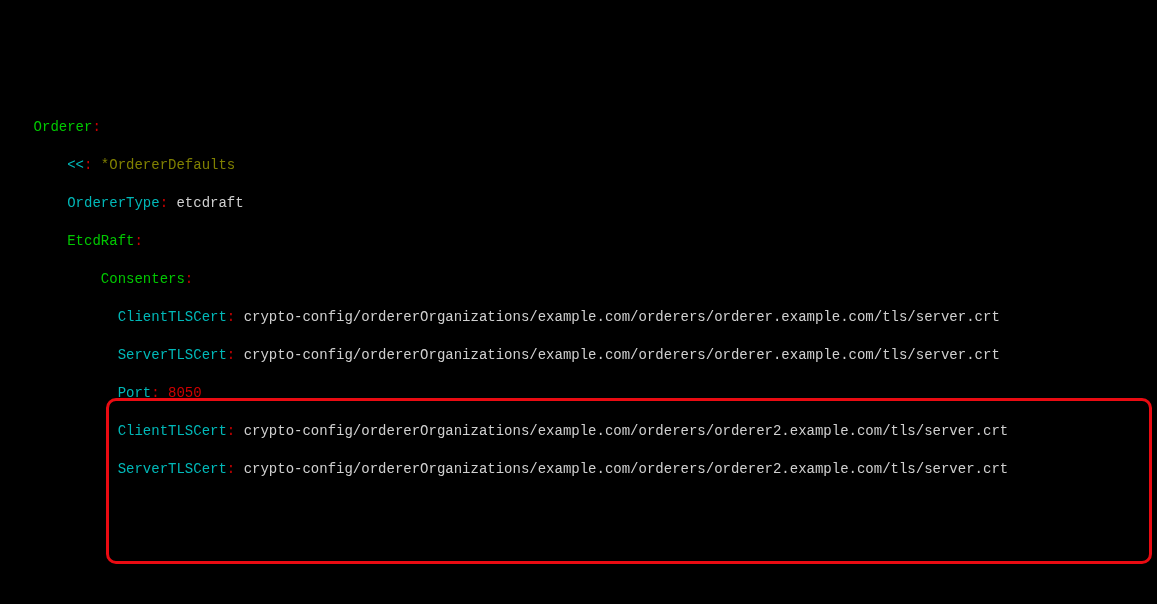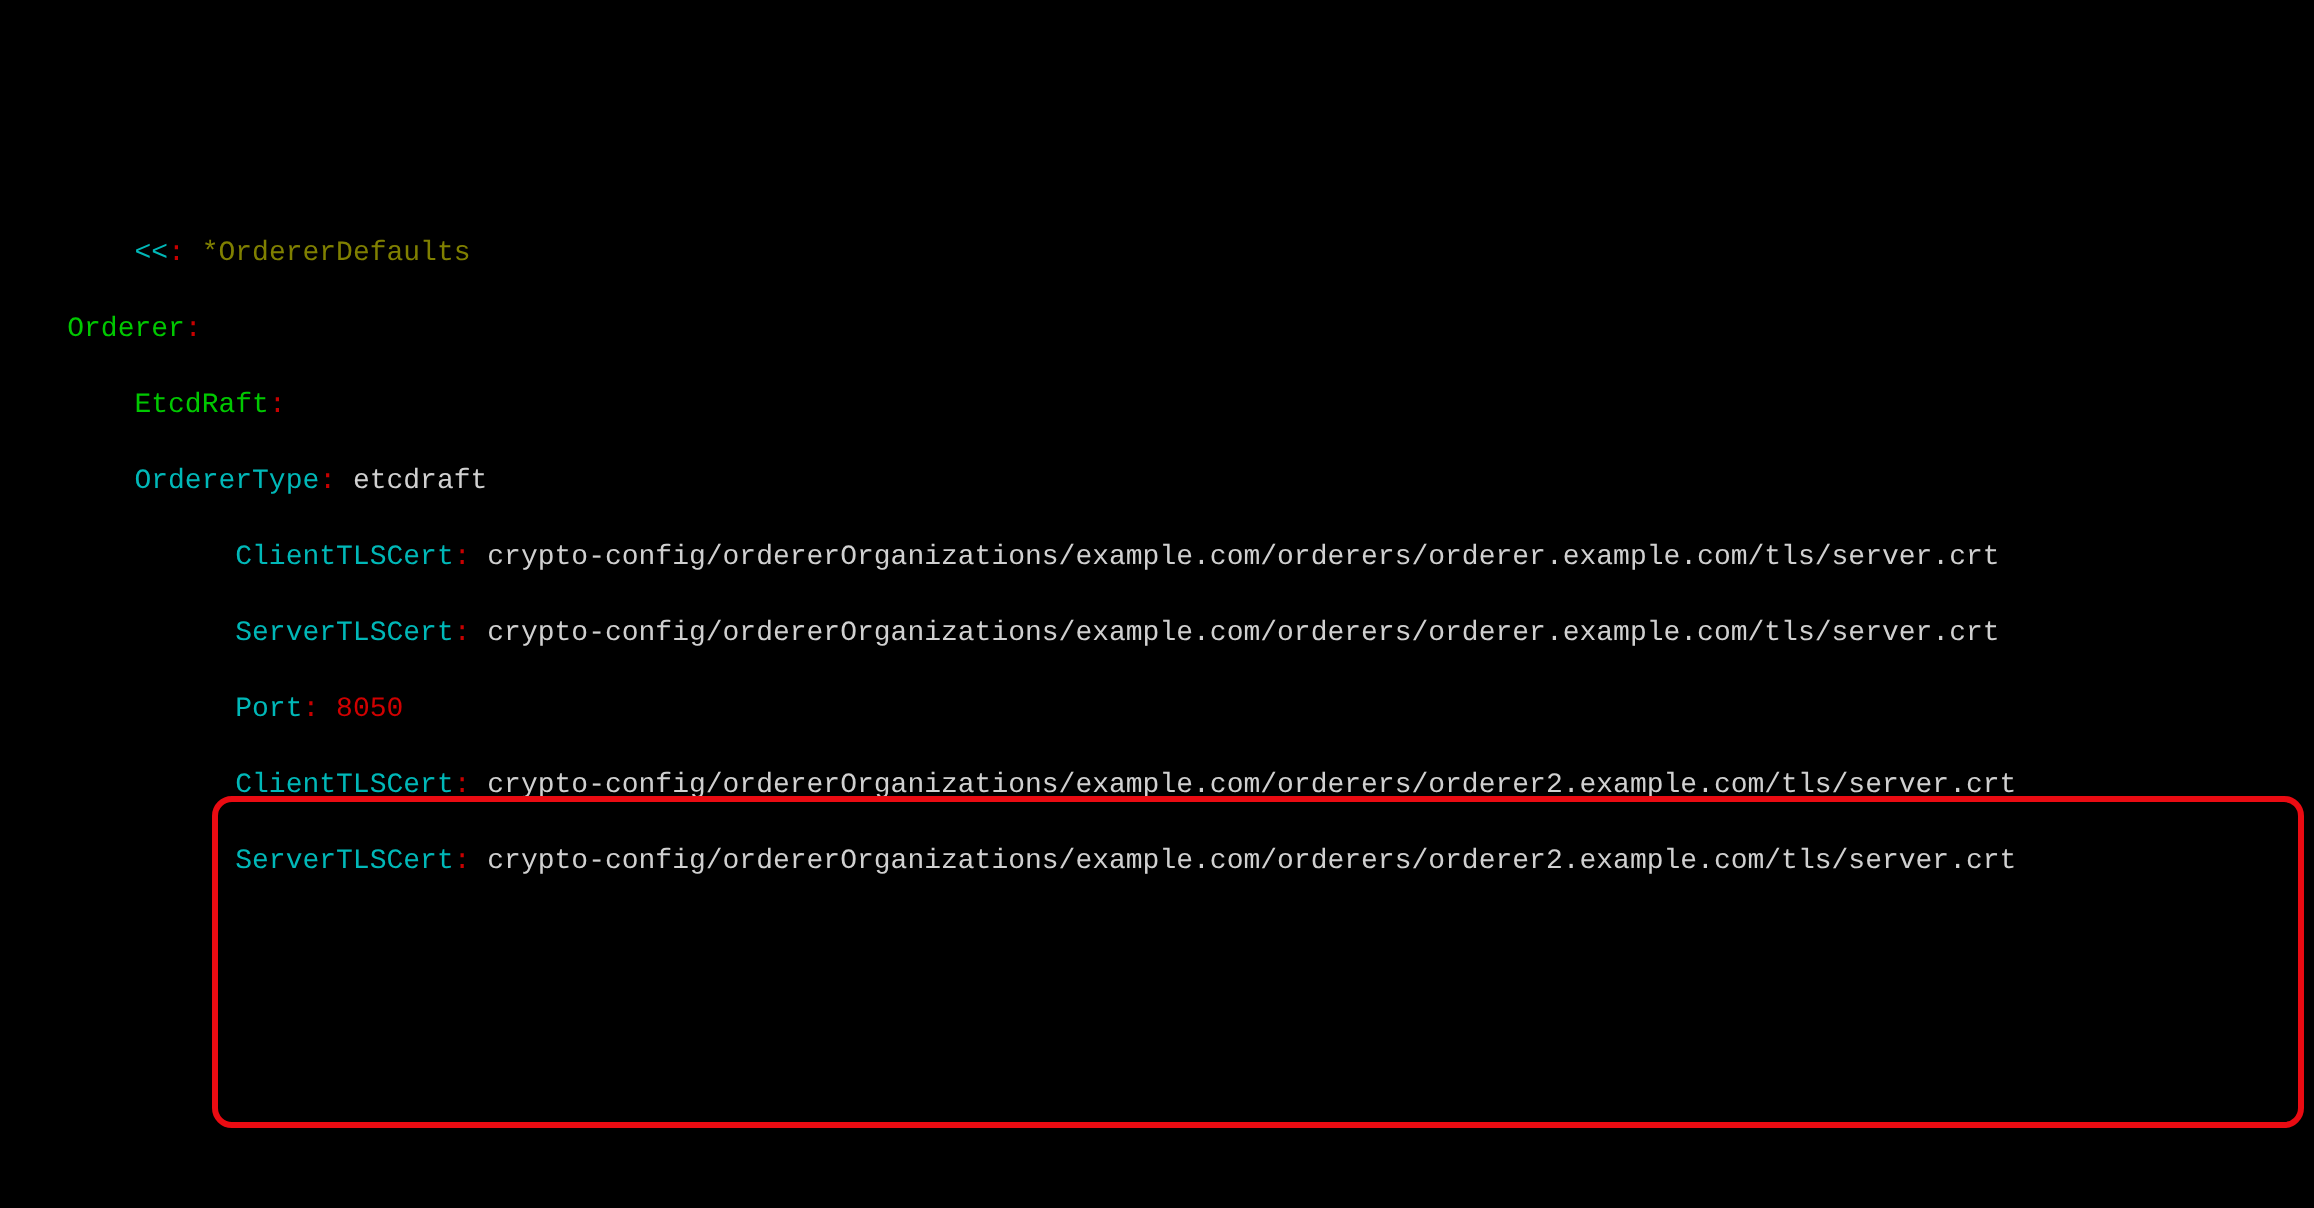--- a/index.html
+++ b/index.html
@@ -33,24 +33,25 @@
   }
   .container { position: relative; }
 </style>
 </head>
 <body>
 
 
 
 <div class="container">
 <div class="code-area">
+<span class="ln">    <span class="k-green">Orderer</span><span class="punct">:</span></span>
 <span class="ln">        <span class="k-cyan">&lt;&lt;</span><span class="punct">:</span> <span class="anchor">*OrdererDefaults</span></span>
-<span class="ln">    <span class="k-green">Orderer</span><span class="punct">:</span></span>
+<span class="ln">        <span class="k-cyan">OrdererType</span><span class="punct">:</span> <span class="v-white">etcdraft</span></span>
 <span class="ln">        <span class="k-green">EtcdRaft</span><span class="punct">:</span></span>
-<span class="ln">        <span class="k-cyan">OrdererType</span><span class="punct">:</span> <span class="v-white">etcdraft</span></span>
+<span class="ln">            <span class="k-green">Consenters</span><span class="punct">:</span></span>
 <span class="ln">              <span class="k-cyan">ClientTLSCert</span><span class="punct">:</span> <span class="v-white">crypto-config/ordererOrganizations/example.com/orderers/orderer.example.com/tls/server.crt</span></span>
 <span class="ln">              <span class="k-cyan">ServerTLSCert</span><span class="punct">:</span> <span class="v-white">crypto-config/ordererOrganizations/example.com/orderers/orderer.example.com/tls/server.crt</span></span>
 <span class="ln">              <span class="k-cyan">Port</span><span class="punct">:</span> <span class="v-red">8050</span></span>
 <span class="ln">              <span class="k-cyan">ClientTLSCert</span><span class="punct">:</span> <span class="v-white">crypto-config/ordererOrganizations/example.com/orderers/orderer2.example.com/tls/server.crt</span></span>
 <span class="ln">              <span class="k-cyan">ServerTLSCert</span><span class="punct">:</span> <span class="v-white">crypto-config/ordererOrganizations/example.com/orderers/orderer2.example.com/tls/server.crt</span></span>
 
 
 
 
 

